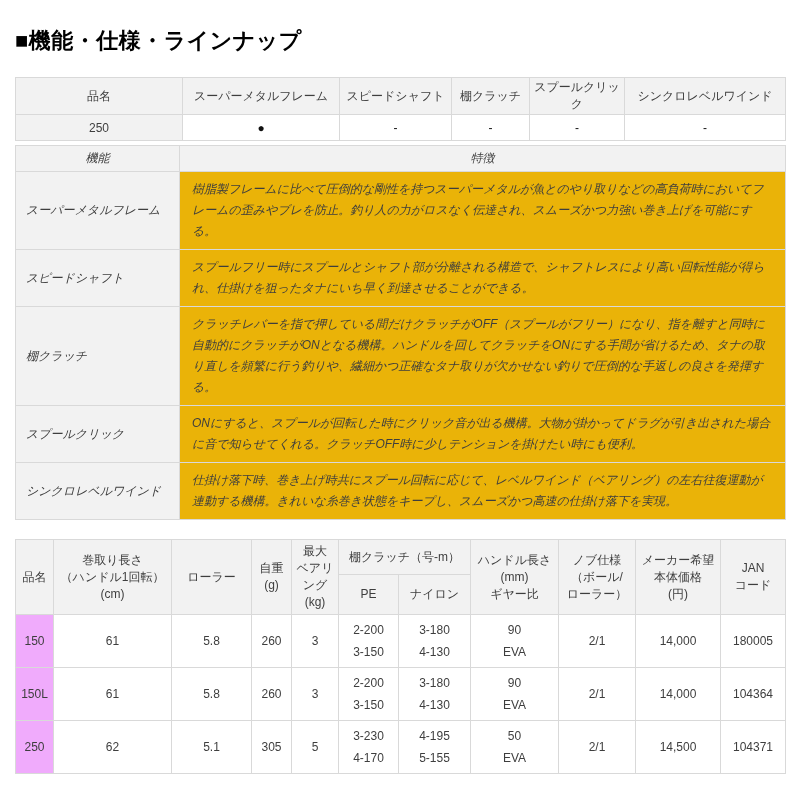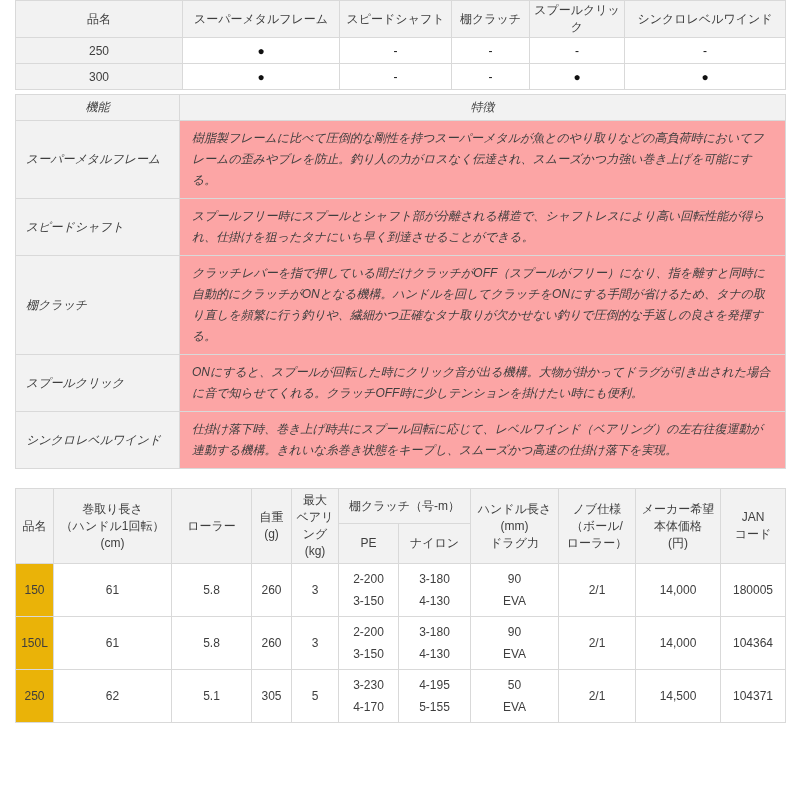--- a/index.html
+++ b/index.html
@@ -47,49 +47,50 @@
   .t2 thead th { height: 26px; text-align: center; }
   .t2 tbody th {
     text-align: left;
     padding: 5px 10px;
     vertical-align: middle;
   }
   .t2 td {
     text-align: left;
     padding: 7px 12px;
     line-height: 21px;
-    background: #fca5a5;
+    background: #eab308;
   }
 
   
   .t3 { margin-top: 19px; }
   .t3 th {
     text-align: center;
     vertical-align: middle;
     padding: 3px 2px;
     line-height: 17px;
   }
   .t3 thead tr.h1 { height: 34px; }
   .t3 thead tr.h2 { height: 38px; }
   .t3 td {
     text-align: center;
     vertical-align: middle;
     padding: 4px 2px;
     line-height: 22px;
     background: #fff;
   }
   .t3 tbody tr { height: 52px; }
-  .t3 tbody th { background: #eab308; }
+  .t3 tbody th { background: #f0abfc; }
   .pre { white-space: pre-line; }
 </style>
 </head>
 <body>
 
 <div class="page">
 
+  <h1 class="title">■機能・仕様・ラインナップ</h1>
 
   <table class="t1">
     <colgroup>
       <col style="width:167px">
         <col style="width:157px">
         <col style="width:112px">
       <col style="width:78px">
         <col style="width:95px">
         <col style="width:161px">
     </colgroup>
@@ -104,28 +105,20 @@
       </tr>
     </thead>
     <tbody>
       <tr>
         <th>250</th>
         <td class="mark">●</td>
         <td class="mark">-</td>
         <td class="mark">-</td>
         <td class="mark">-</td>
         <td class="mark">-</td>
-      </tr>
-      <tr>
-        <th>300</th>
-        <td class="mark">●</td>
-        <td class="mark">-</td>
-        <td class="mark">-</td>
-        <td class="mark">●</td>
-        <td class="mark">●</td>
       </tr>
     </tbody>
   </table>
 
   <table class="t2">
     <colgroup>
       <col style="width:164px">
         <col style="width:606px">
     </colgroup>
     <thead>
@@ -180,21 +173,21 @@
 (cm)</th>
         <th rowspan="2">ローラー</th>
         <th rowspan="2" class="pre">自重
 (g)</th>
         <th rowspan="2" class="pre">最大
 ベアリング
 (kg)</th>
         <th colspan="2">棚クラッチ（号-m）</th>
         <th rowspan="2" class="pre">ハンドル長さ
 (mm)
-ドラグ力</th>
+ギヤー比</th>
         <th rowspan="2" class="pre">ノブ仕様
 （ボール/
 ローラー）</th>
         <th rowspan="2" class="pre">メーカー希望
 本体価格
 (円)</th>
         <th rowspan="2" class="pre">JAN
 コード</th>
       </tr>
       <tr class="h2">

